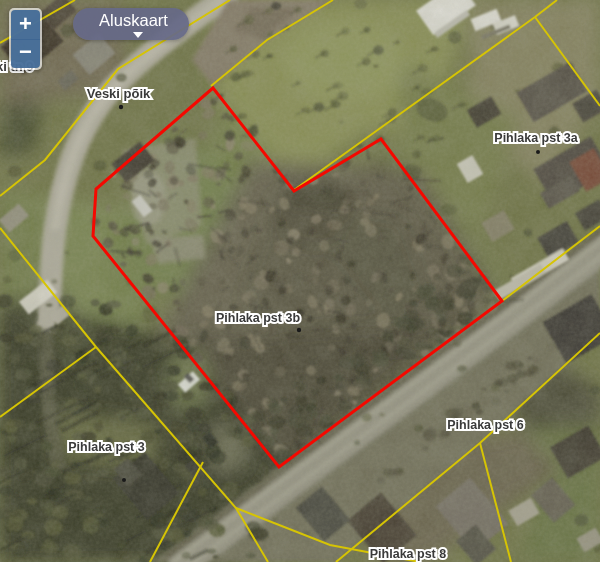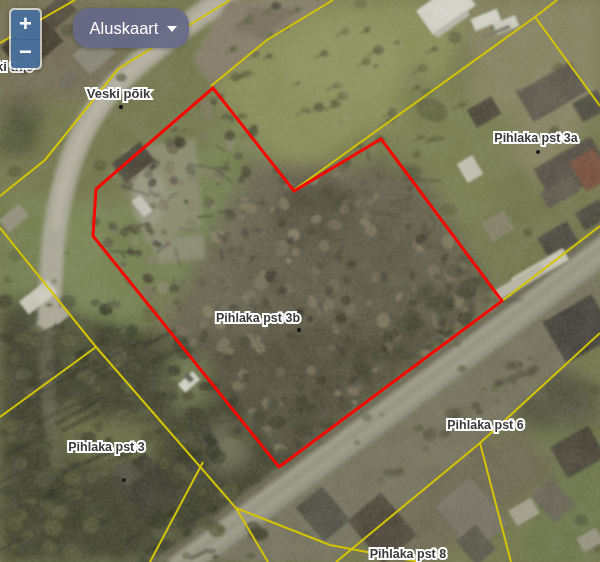--- a/index.html
+++ b/index.html
@@ -1,20 +1,20 @@
 <!DOCTYPE html>
 <html><head><meta charset="utf-8">
 <style>
 html,body{margin:0;padding:0;}
 body{width:600px;height:562px;overflow:hidden;position:relative;font-family:"Liberation Sans",sans-serif;background:#737849;}
 .zoomctl{position:absolute;left:9px;top:8px;width:33px;height:62px;border-radius:5px;background:rgba(255,255,255,0.65);z-index:10;box-shadow:0 1px 4px rgba(0,0,0,0.35);}
 .zbtn{position:absolute;left:2px;width:29px;height:29px;background:rgba(64,104,150,0.93);color:#fff;font-weight:bold;font-size:22px;line-height:28px;text-align:center;}
 .zplus{top:2px;border-radius:4px 4px 0 0;border-bottom:1px solid rgba(20,40,80,0.45);}
 .zminus{top:31px;border-radius:0 0 4px 4px;line-height:25px;}
-.basebtn{position:absolute;left:73px;top:8px;width:111px;height:40px;border-radius:16px;background:rgba(102,105,136,0.93);z-index:10;box-shadow:0 1px 4px rgba(0,0,0,0.3);color:#fff;font-size:16.5px;padding-left:5px;display:flex;align-items:center;justify-content:center;}
+.basebtn{position:absolute;left:73px;top:8px;width:111px;height:32px;border-radius:16px;background:rgba(102,105,136,0.93);z-index:10;box-shadow:0 1px 4px rgba(0,0,0,0.3);color:#fff;font-size:16.5px;padding-left:5px;display:flex;align-items:center;justify-content:center;flex-direction:column;}
 .caret{width:0;height:0;border-left:5px solid transparent;border-right:5px solid transparent;border-top:6px solid #fff;margin-left:9px;margin-top:2px;}
 </style></head>
 <body>
 <svg width="600" height="562" viewBox="0 0 600 562" style="position:absolute;left:0;top:0">
     <defs>
 <filter id="b9" x="-30%" y="-30%" width="160%" height="160%">
         <feGaussianBlur stdDeviation="9"></feGaussianBlur>
       </filter>
 <filter id="b5" x="-30%" y="-30%" width="160%" height="160%">
         <feGaussianBlur stdDeviation="5"></feGaussianBlur>

